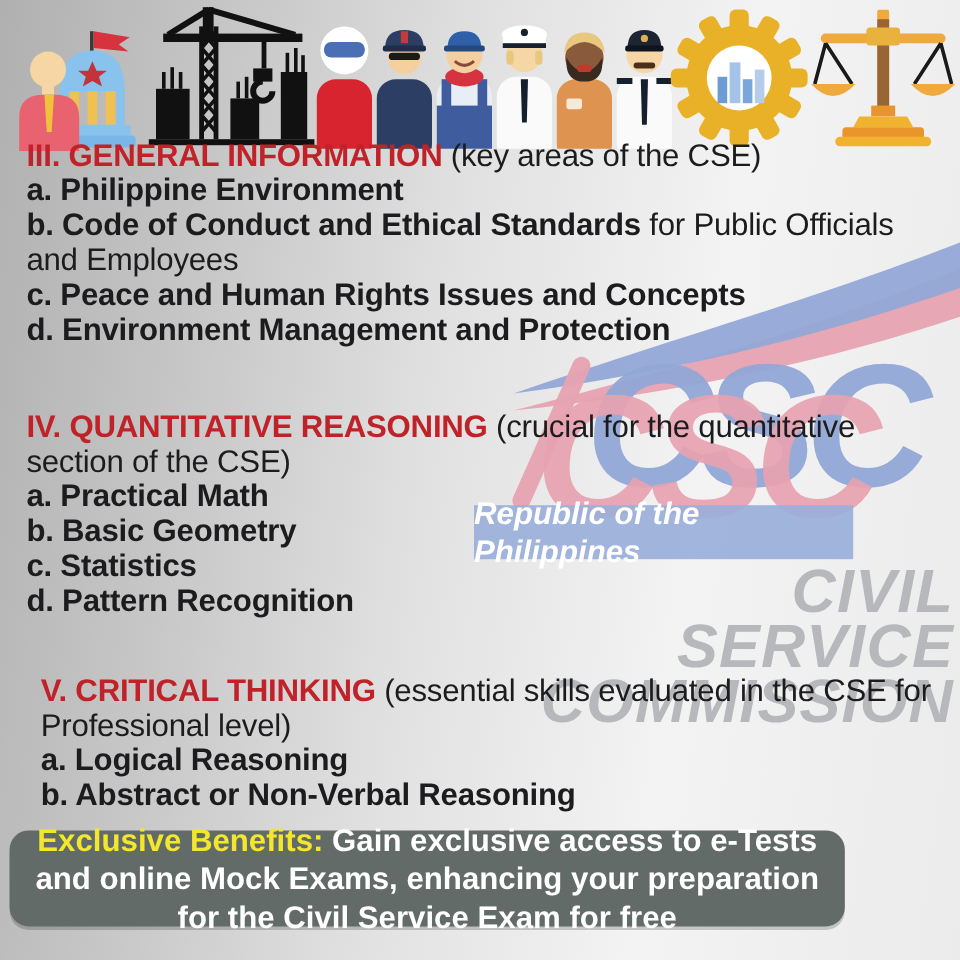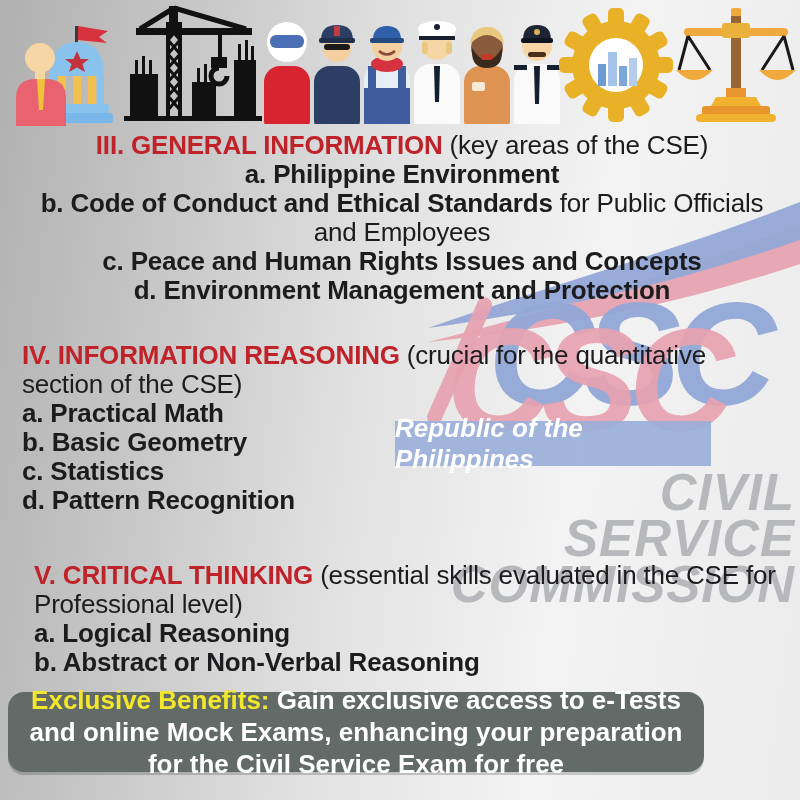--- a/index.html
+++ b/index.html
@@ -21,21 +21,21 @@
   .csc-blue{position:absolute;left:42px;top:0;color:#93a8d7;opacity:.95;}
   .csc-pink{position:absolute;left:0;top:26px;color:#e8a2b0;opacity:.92;}
   .rep-banner{position:absolute;left:395px;top:421px;width:316px;height:45px;
     background:rgba(155,175,217,.93);display:flex;align-items:center;justify-content:center;
     color:#fff;font-style:italic;font-weight:700;font-size:26px;}
   .agency{position:absolute;left:418px;top:470px;width:377px;text-align:right;
     color:#b7b8bb;font-style:italic;font-weight:700;font-size:51px;line-height:46px;letter-spacing:1px;}
   
   .section{position:absolute;left:22px;width:760px;z-index:3;color:#1c1c1e;
     font-size:26px;line-height:29px;font-weight:700;letter-spacing:-0.2px;}
-  .sec3{top:131px;text-align:center;} .sec4{top:341px;} .sec5{top:561px;margin-left:12px;}
+  .sec3{top:115px;} .sec4{top:341px;} .sec5{top:561px;margin-left:12px;}
   .red{color:var(--heading-red,#bf2329);}
   .note,.rest{font-weight:400;}
   
   .footer{position:absolute;left:8px;top:692px;width:696px;height:80px;z-index:4;
     background:var(--footer-bg,#636b69);border-radius:16px;box-sizing:border-box;
     display:flex;align-items:center;justify-content:center;text-align:center;
     padding:0 16px;color:#fff;font-weight:700;font-size:26px;line-height:32px;
     box-shadow:0 3px 0 rgba(0,0,0,.18);}
   .yellow{color:var(--footer-highlight,#f2e72c);}
 </style>
@@ -203,21 +203,21 @@
     <span class="red">III. GENERAL INFORMATION</span><span class="note"> (key areas of the CSE)</span>
   </div>
   <div><span>a. Philippine Environment</span><span class="rest"></span></div>
   <div><span>b. Code of Conduct and Ethical Standards</span><span class="rest"> for Public Officials and Employees</span></div>
   <div><span>c. Peace and Human Rights Issues and Concepts</span><span class="rest"></span></div>
   <div><span>d. Environment Management and Protection</span><span class="rest"></span></div>
 </div>
 
 <div class="section sec4">
   <div>
-    <span class="red">IV. INFORMATION REASONING</span><span class="note"> (crucial for the quantitative section of the CSE)</span>
+    <span class="red">IV. QUANTITATIVE REASONING</span><span class="note"> (crucial for the quantitative section of the CSE)</span>
   </div>
   <div><span>a. Practical Math</span></div>
   <div><span>b. Basic Geometry</span></div>
   <div><span>c. Statistics</span></div>
   <div><span>d. Pattern Recognition</span></div>
 </div>
 
 <div class="section sec5">
   <div>
     <span class="red">V. CRITICAL THINKING</span><span class="note"> (essential skills evaluated in the CSE for Professional level)</span>

